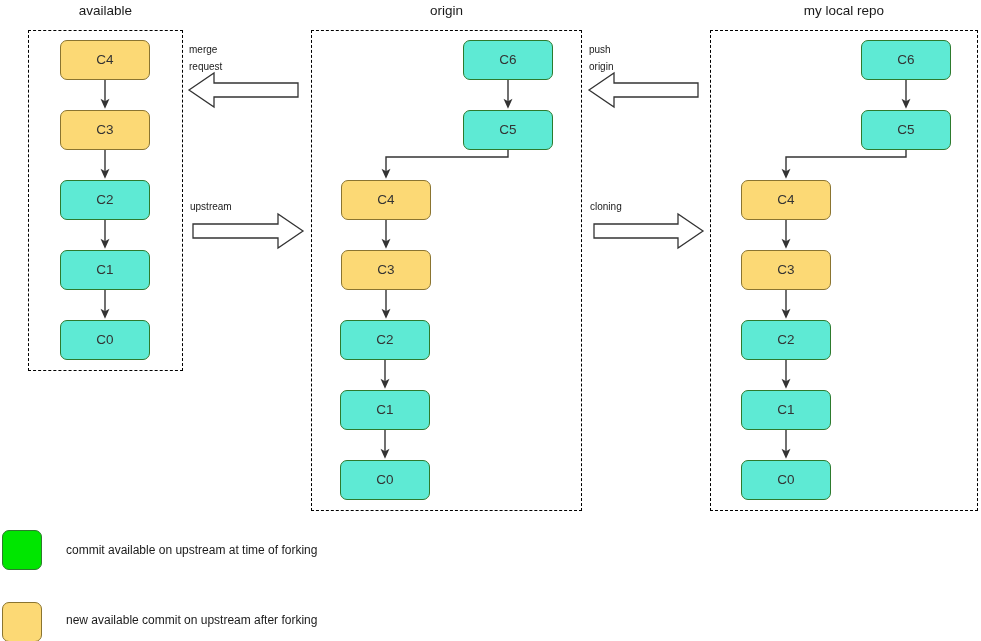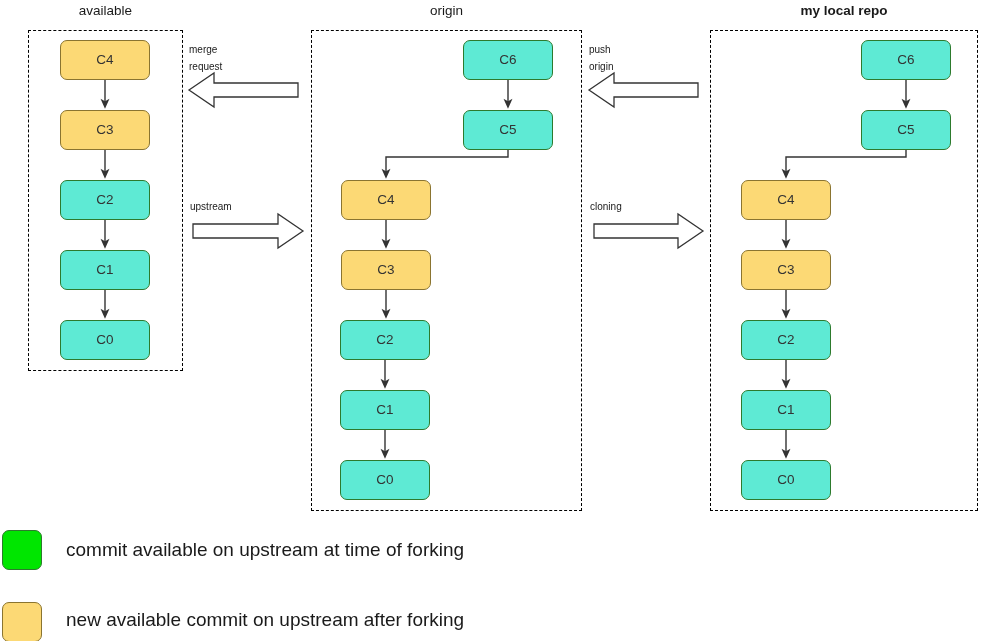--- a/index.html
+++ b/index.html
@@ -78,32 +78,32 @@
     width: 40px;
     height: 40px;
     box-sizing: border-box;
     border: 1px solid #4d4d4d;
     border-radius: 7px;
   }
   .legend-swatch.green  { background: #00e600; border-color: #2d7a2d; }
   .legend-swatch.orange { background: #fcd975; border-color: #8a7430; }
   .legend-text {
     position: absolute;
-    font-size: 19px;
+    font-size: 12px;
     line-height: 16px;
     color: #1a1a1a;
     white-space: nowrap;
   }
 </style>
 </head>
 <body>
 
 <div class="col-title" style="left:28px; top:3px; width:155px;">available</div>
 <div class="col-title" style="left:311px; top:3px; width:271px;">origin</div>
-<div class="col-title" style="left:710px; top:3px; width:268px;font-weight:bold;">my local repo</div>
+<div class="col-title" style="left:710px; top:3px; width:268px;">my local repo</div>
 
 <div class="repo-box" style="left:28px; top:30px; width:155px; height:341px;"></div>
 <div class="repo-box" style="left:311px; top:30px; width:271px; height:481px;"></div>
 <div class="repo-box" style="left:710px; top:30px; width:268px; height:481px;"></div>
 
 <div class="commit orange" style="left:60px; top:40px;">C4</div>
 <div class="commit orange" style="left:60px; top:110px;">C3</div>
 <div class="commit green" style="left:60px; top:180px;">C2</div>
 <div class="commit green" style="left:60px; top:250px;">C1</div>
 <div class="commit green" style="left:60px; top:320px;">C0</div>

